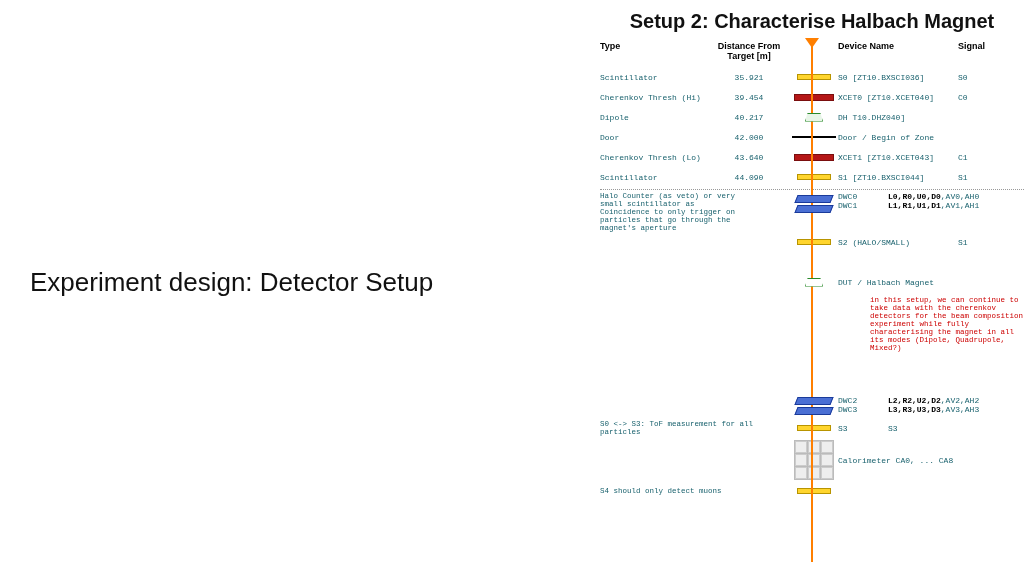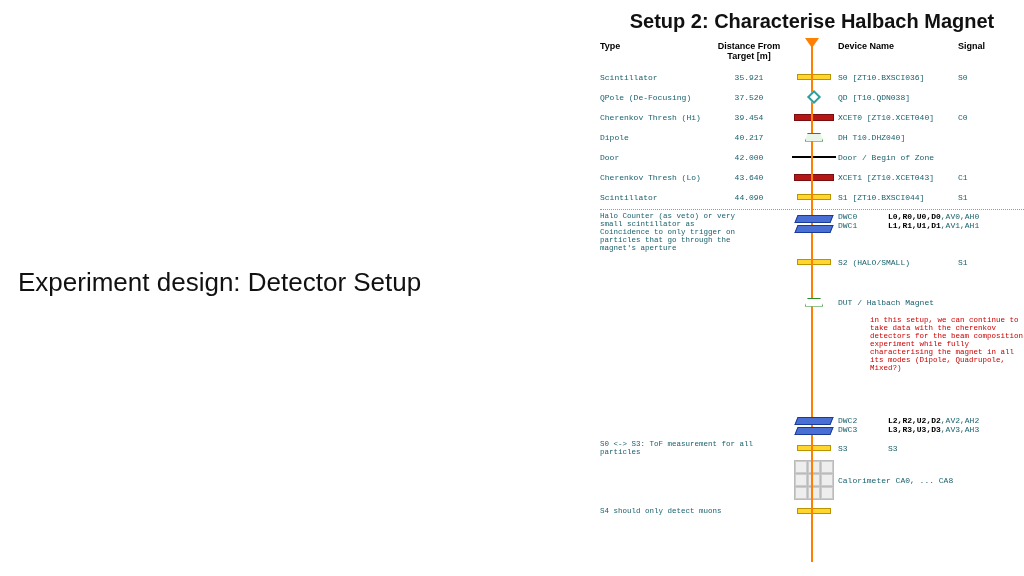--- a/index.html
+++ b/index.html
@@ -1,17 +1,17 @@
 <!DOCTYPE html>
 <html><head>
 <meta charset="utf-8">
 <style>
   * { box-sizing: border-box; margin: 0; padding: 0; }
   body { font-family: Arial, Helvetica, sans-serif; background: #fff; width: 1024px; height: 576px; overflow: hidden; position: relative; }
-  .left { position: absolute; left: 18px; top: 267px; }
+  .left { position: absolute; left: 30px; top: 267px; }
   .left h1 { font-size: 26px; font-weight: 400; color: #111; }
   .right { position: absolute; left: 600px; top: 6px; width: 424px; height: 570px; }
   .setup-title { font-size: 20px; font-weight: 700; color: #111; text-align: center; padding: 4px 0 8px 0; }
   .headers { display: flex; font-size: 9px; font-weight: 700; color: #000; padding-bottom: 6px; }
   .col-a { width: 108px; }
   .col-b { width: 82px; text-align: center; }
   .col-c { width: 48px; }
   .col-d { width: 120px; }
   .col-e { width: 48px; }
   .row { display: flex; align-items: center; font-size: 8px; color: #1a626e; height: 20px; font-family: 'Courier New', monospace; }
@@ -64,29 +64,20 @@
       <div class="row">
         <div class="a">Scintillator</div>
         <div class="b">35.921</div>
         <div class="c">
           <span class="shape bar-yellow"></span>
         </div>
         <div class="d">S0 [ZT10.BXSCI036]</div>
         <div class="e">S0</div>
       </div>
       <div class="row">
-        <div class="a">QPole (De-Focusing)</div>
-        <div class="b">37.520</div>
-        <div class="c">
-          <span class="shape diamond"></span>
-        </div>
-        <div class="d">QD [T10.QDN038]</div>
-        <div class="e"></div>
-      </div>
-      <div class="row">
         <div class="a">Cherenkov Thresh (Hi)</div>
         <div class="b">39.454</div>
         <div class="c">
           <span class="shape bar-red"></span>
         </div>
         <div class="d">XCET0 [ZT10.XCET040]</div>
         <div class="e">C0</div>
       </div>
       <div class="row">
         <div class="a">Dipole</div>

